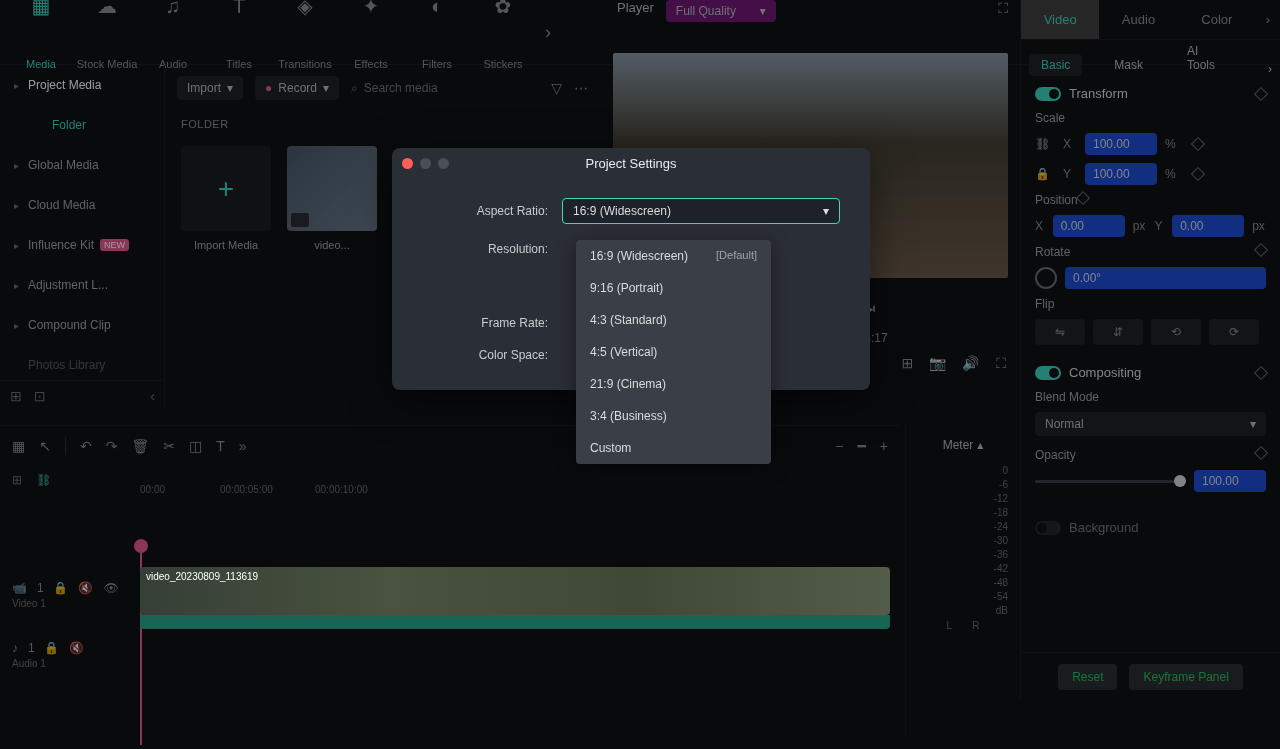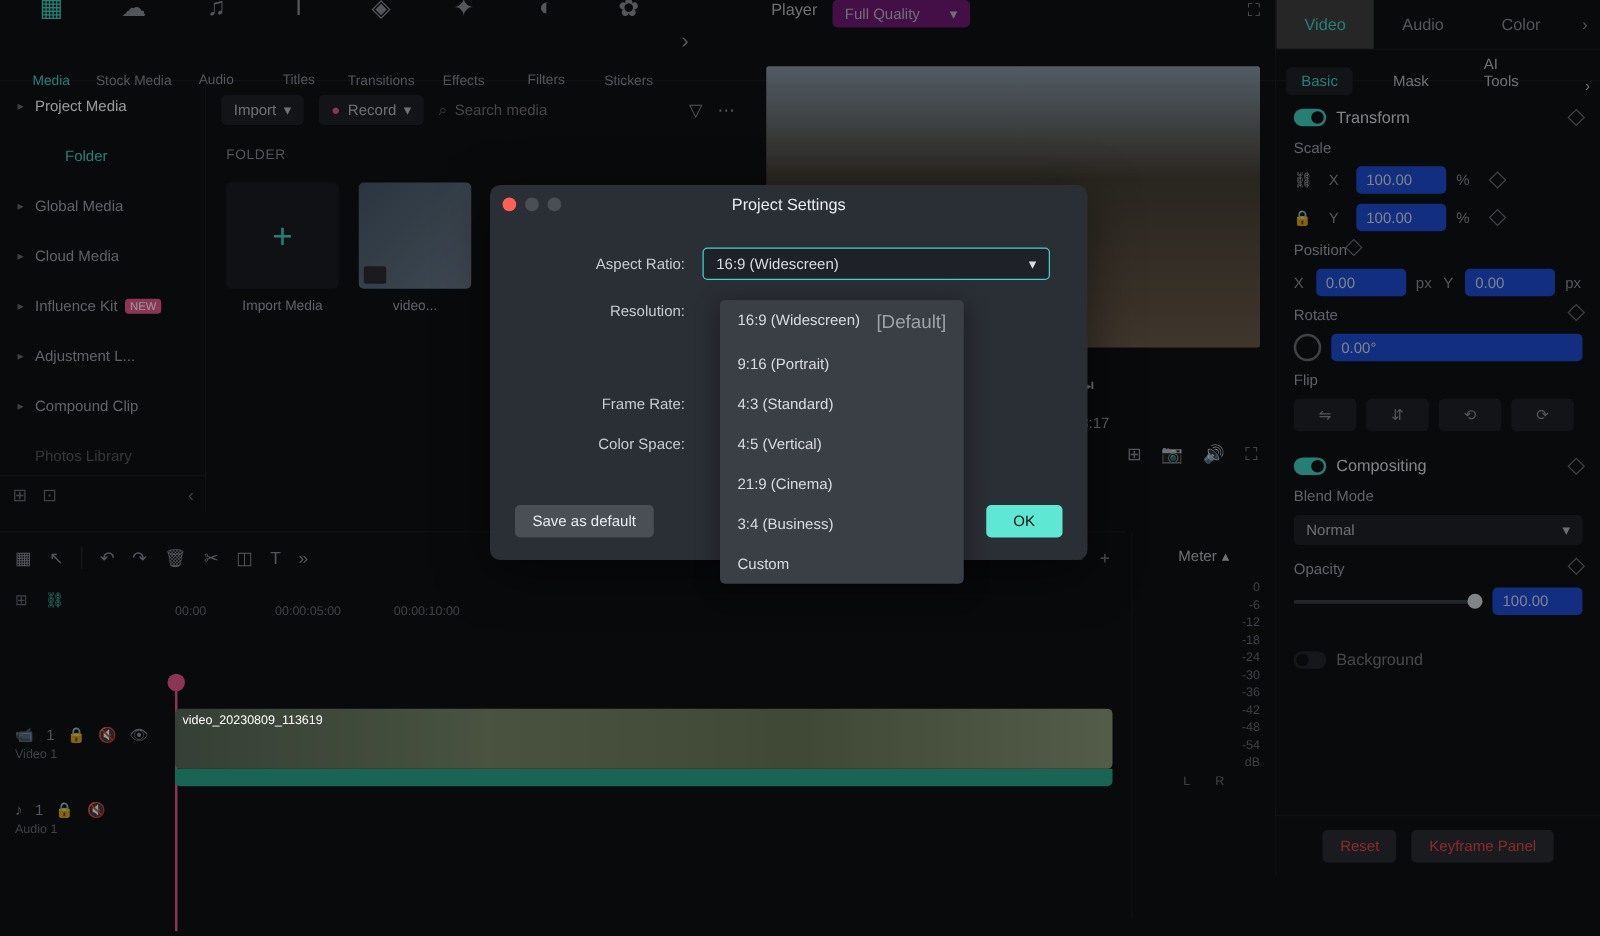--- a/index.html
+++ b/index.html
@@ -75,21 +75,21 @@
 .prop-row { display: flex; align-items: center; gap: 8px; margin-bottom: 8px; }
 .axis-label { width: 14px; color: #8a8f96; font-size: 12px; }
 .num-input { background: #1d4ed8; border: none; color: #d8dce2; padding: 4px 8px; border-radius: 4px; width: 72px; font-size: 12px; }
 .unit { color: #8a8f96; font-size: 12px; width: 20px; }
 .flip-row { display: flex; gap: 8px; }
 .flip-btn { width: 50px; height: 26px; background: #1e2228; border-radius: 4px; display: flex; align-items: center; justify-content: center; cursor: pointer; color: #8a8f96; }
 .slider-track { flex: 1; height: 3px; background: #3a3e45; border-radius: 2px; position: relative; }
 .slider-thumb { position: absolute; right: 0; top: -5px; width: 12px; height: 12px; background: #d8dce2; border-radius: 50%; }
 .select-box { background: #1e2228; padding: 5px 10px; border-radius: 4px; display: flex; justify-content: space-between; align-items: center; cursor: pointer; font-size: 12px; }
 .inspector-footer { position: absolute; bottom: 0; left: 0; right: 0; height: 48px; display: flex; align-items: center; justify-content: center; gap: 12px; border-top: 1px solid #1a1d22; background: #0f1114; }
-.reset-btn, .kf-panel-btn { background: #2a2e35; padding: 6px 14px; border-radius: 4px; cursor: pointer; font-size: 12px; color: #ef4444; }
+.reset-btn, .kf-panel-btn { background: #2a2e35; padding: 6px 14px; border-radius: 4px; cursor: pointer; font-size: 12px; color: #22c55e; }
 
 
 .timeline-toolbar { position: absolute; left: 0; top: 425px; width: 900px; height: 40px; display: flex; align-items: center; padding: 0 12px; gap: 14px; border-top: 1px solid #1a1d22; }
 .timeline-toolbar .tbtn { color: #8a8f96; cursor: pointer; font-size: 14px; }
 .timeline-toolbar .divider { width: 1px; height: 18px; background: #2a2e35; }
 .timeline-sub { position: absolute; left: 0; top: 465px; width: 140px; height: 30px; display: flex; align-items: center; padding: 0 12px; gap: 14px; }
 .ruler { position: absolute; left: 140px; top: 465px; width: 760px; height: 30px; display: flex; align-items: flex-end; color: #6a6e75; font-size: 10px; }
 .ruler-tick { position: absolute; font-size: 10px; }
 .timeline-tracks { position: absolute; left: 0; top: 495px; width: 900px; height: 200px; }
 .track-header { position: absolute; left: 0; width: 140px; height: 50px; display: flex; flex-direction: column; justify-content: center; padding-left: 12px; gap: 3px; }
@@ -123,21 +123,21 @@
 .form-label { width: 140px; text-align: right; padding-right: 14px; font-size: 12px; color: #c8ccd2; }
 .form-select { flex: 1; background: #1e2228; border: 1px solid #3dd6c4; border-radius: 4px; padding: 5px 10px; display: flex; justify-content: space-between; align-items: center; font-size: 12px; color: #d8dce2; cursor: pointer; }
 .modal-footer { display: flex; justify-content: space-between; padding: 14px 20px 18px; }
 .save-default-btn { background: #4a4e55; padding: 6px 14px; border-radius: 4px; cursor: pointer; font-size: 12px; color: #e8ecf2; }
 .ok-btn { background: #5ee8d4; color: #0f1114; padding: 6px 22px; border-radius: 4px; cursor: pointer; font-size: 12px; font-weight: 500; }
 
 
 .dropdown-list { position: absolute; left: 576px; top: 240px; width: 195px; background: #3a3e45; border-radius: 4px; box-shadow: 0 4px 20px rgba(0,0,0,0.4); overflow: hidden; }
 .dd-item { padding: 9px 14px; font-size: 12px; color: #d8dce2; cursor: pointer; display: flex; justify-content: space-between; }
 .dd-item:hover, .dd-item.hover { background: #4a4e55; }
-.dd-item .default { color: #9ea3ab; font-size: 15px; }
+.dd-item .default { color: #9ea3ab; font-size: 11px; }
 </style>
 </head>
 <body>
 
 <div class="top-toolbar">
   <div class="tool-tab active">
     <span class="icon">▦</span>
     <span class="label">Media</span>
   </div>
   <div class="tool-tab">
@@ -464,24 +464,20 @@
     <div class="form-row">
       <div class="form-label">Resolution:</div>
     </div>
     <div class="form-row" style="margin-top:60px">
       <div class="form-label">Frame Rate:</div>
     </div>
     <div class="form-row">
       <div class="form-label">Color Space:</div>
     </div>
   </div>
-  <div class="modal-footer">
-    <div class="save-default-btn">Save as default</div>
-    <div class="ok-btn">OK</div>
-  </div>
 </div>
 
 <div class="dropdown-list">
   <div class="dd-item">
       <span>16:9 (Widescreen)</span>
       <span class="default">[Default]</span>
     </div>
   <div class="dd-item">
       <span>9:16 (Portrait)</span>
     </div>

